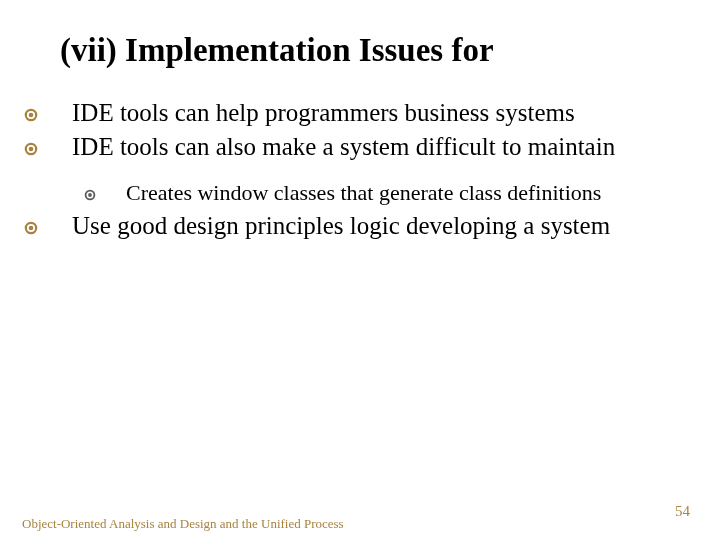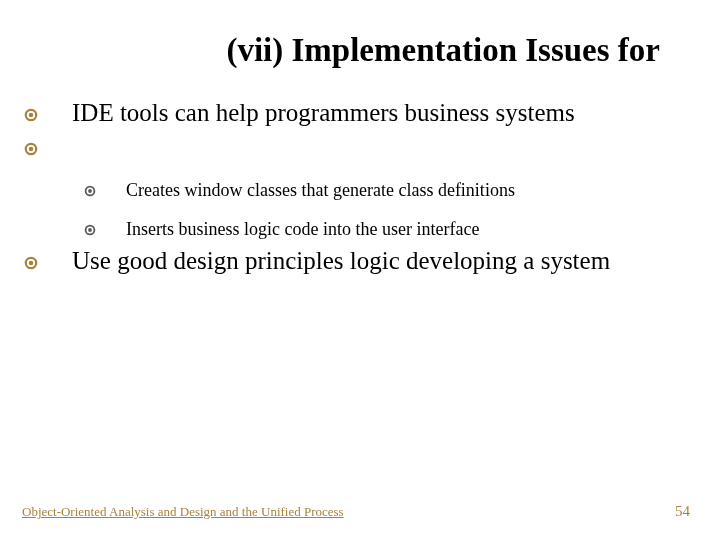--- a/index.html
+++ b/index.html
@@ -12,21 +12,21 @@
     color: #000;
     overflow: hidden;
   }
   .slide {
     position: relative;
     width: 720px;
     height: 540px;
     box-sizing: border-box;
   }
   .title {
-    text-align: right;
+    text-align: left;
     font-size: 33px;
     font-weight: bold;
     color: #000;
     margin: 0;
     padding: 30px 60px 8px 60px;
     line-height: 1.25;
   }
   .body {
     padding: 18px 40px 0 52px;
   }
@@ -41,21 +41,21 @@
     margin: 0 0 2px 0;
     padding-left: 28px;
     text-indent: -28px;
   }
   ul.level2 {
     list-style: none;
     margin: 4px 0 4px 0;
     padding: 0 0 0 28px;
   }
   ul.level2 > li {
-    font-size: 18px;
+    font-size: 22px;
     line-height: 1.25;
     margin: 17px 0 2px 0;
     padding-left: 24px;
     text-indent: -24px;
   }
   .bullet-icon {
     display: inline-block;
     width: 20px;
     text-align: left;
   }
@@ -66,24 +66,23 @@
     display: inline-block;
     width: 18px;
     text-align: left;
   }
   .sub-bullet-icon svg {
     vertical-align: -1px;
   }
   .footer-left {
     position: absolute;
     left: 22px;
-    bottom: 20px;
+    bottom: 8px;
     font-size: 13px;
     color: #a8833f;
-    text-decoration: underline;
   }
   .footer-right {
     position: absolute;
     right: 30px;
     bottom: 20px;
     font-size: 15px;
     color: #a8833f;
   }
 </style>
 </head>
@@ -106,38 +105,30 @@
             </svg>
         </span><span>IDE tools can help programmers business systems</span>
       </li>
 
       <li>
         <span class="bullet-icon">
           <svg width="14" height="14" viewBox="0 0 14 14">
               <circle cx="7" cy="7" r="5.2" fill="none" stroke="#a8833f" stroke-width="2.2"></circle>
               <circle cx="7" cy="7" r="2.3" fill="#a8833f"></circle>
             </svg>
-        </span>
+        </span><span>IDE tools can also make a system difficult to maintain</span>
 
         <ul class="level2">
           <li>
             <span class="sub-bullet-icon">
               <svg width="12" height="12" viewBox="0 0 12 12">
                   <circle cx="6" cy="6" r="4.4" fill="none" stroke="#5b5b5b" stroke-width="1.8"></circle>
                   <circle cx="6" cy="6" r="1.9" fill="#5b5b5b"></circle>
                 </svg>
             </span><span>Creates window classes that generate class definitions</span>
-          </li>
-          <li>
-            <span class="sub-bullet-icon">
-              <svg width="12" height="12" viewBox="0 0 12 12">
-                  <circle cx="6" cy="6" r="4.4" fill="none" stroke="#5b5b5b" stroke-width="1.8"></circle>
-                  <circle cx="6" cy="6" r="1.9" fill="#5b5b5b"></circle>
-                </svg>
-            </span><span>Inserts business logic code into the user interface</span>
           </li>
         </ul>
       </li>
 
       <li>
         <span class="bullet-icon">
           <svg width="14" height="14" viewBox="0 0 14 14">
               <circle cx="7" cy="7" r="5.2" fill="none" stroke="#a8833f" stroke-width="2.2"></circle>
               <circle cx="7" cy="7" r="2.3" fill="#a8833f"></circle>
             </svg>

